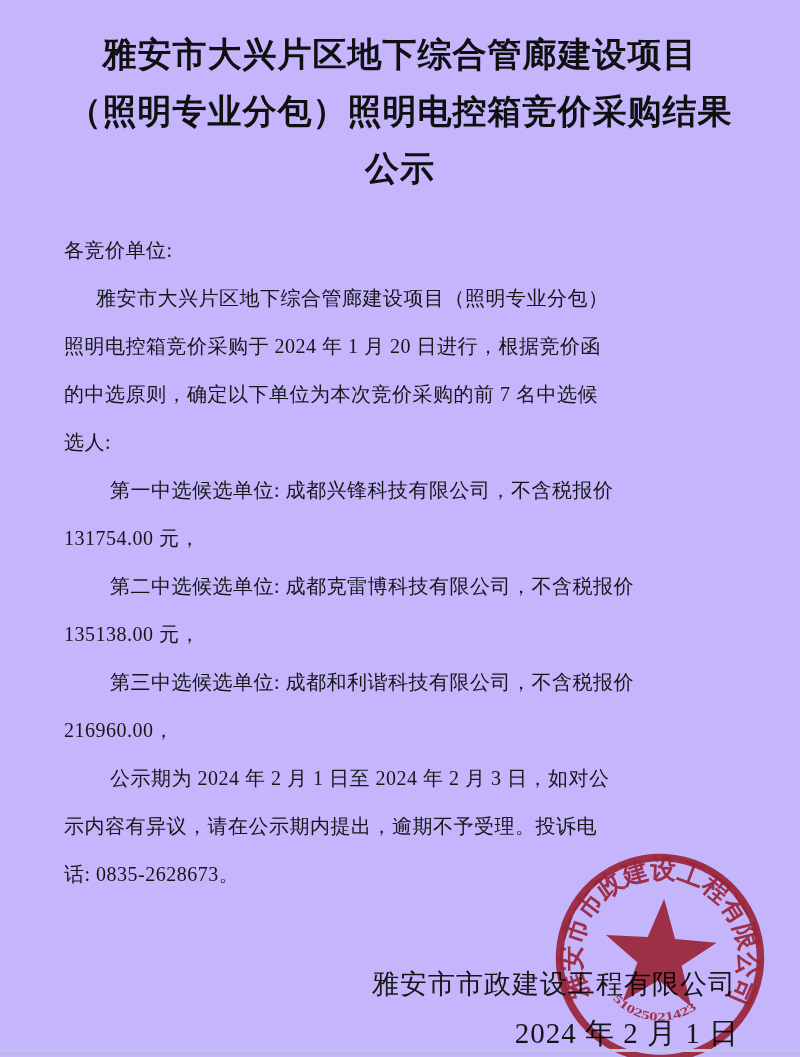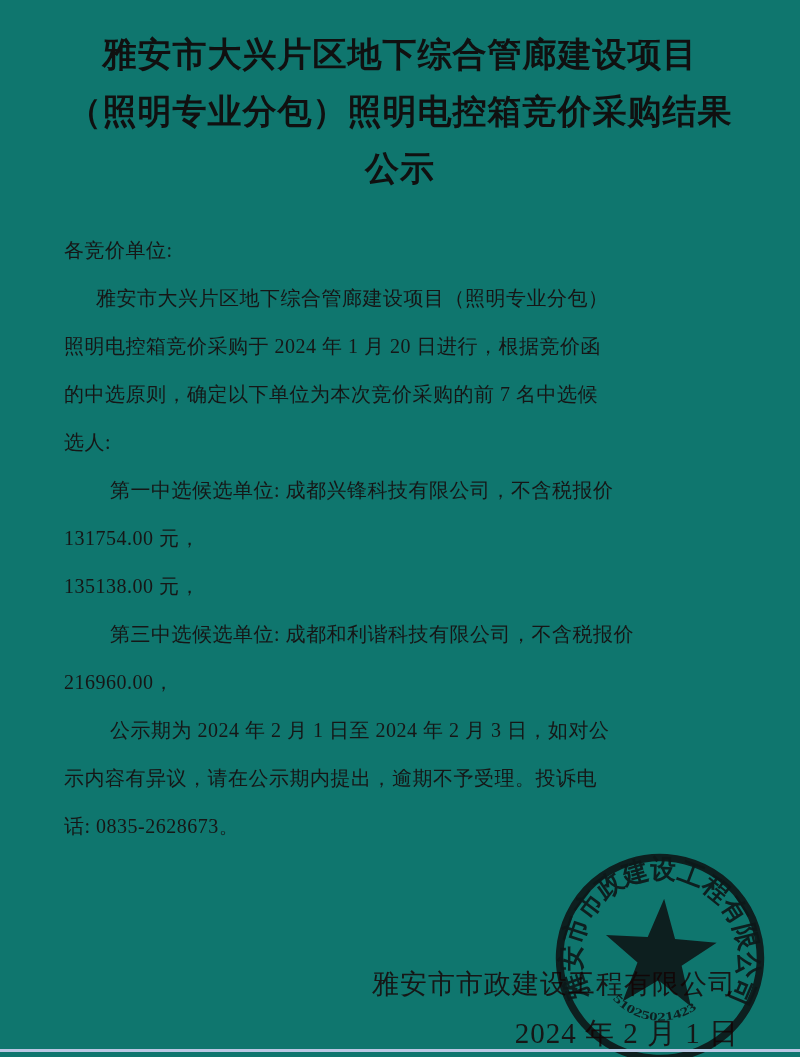--- a/index.html
+++ b/index.html
@@ -1,20 +1,20 @@
 <!DOCTYPE html>
 <html><head>
 <meta charset="utf-8">
 <style>
   html,body{margin:0;padding:0;background:#e8e8e8;}
   .page{
     position:relative;
     width:800px;height:1057px;
     margin:0 auto;
-    background:#0f766e;
+    background:#c4b5fd;
     overflow:hidden;
     font-family:"Liberation Serif","DejaVu Serif",serif;
     color:#161616;
   }
   .title{
     position:absolute;top:26px;left:0;right:0;
     margin:0;
     text-align:center;
     font-family:"Liberation Sans","DejaVu Sans",sans-serif;
     font-size:34px;font-weight:700;
@@ -70,20 +70,21 @@
   </h1>
 
   <div class="body-block">
     <div class="line">各竞价单位:</div>
     <div class="line indent-sm">雅安市大兴片区地下综合管廊建设项目（照明专业分包）</div>
     <div class="line">照明电控箱竞价采购于 2024 年 1 月 20 日进行，根据竞价函</div>
     <div class="line">的中选原则，确定以下单位为本次竞价采购的前 7 名中选候</div>
     <div class="line">选人:</div>
     <div class="line indent">第一中选候选单位: 成都兴锋科技有限公司，不含税报价</div>
     <div class="line">131754.00 元，</div>
+    <div class="line indent">第二中选候选单位: 成都克雷博科技有限公司，不含税报价</div>
     <div class="line">135138.00 元，</div>
     <div class="line indent">第三中选候选单位: 成都和利谐科技有限公司，不含税报价</div>
     <div class="line">216960.00，</div>
     <div class="line indent">公示期为 2024 年 2 月 1 日至 2024 年 2 月 3 日，如对公</div>
     <div class="line">示内容有异议，请在公示期内提出，逾期不予受理。投诉电</div>
     <div class="line">话: 0835-2628673。</div>
   </div>
 
   <div class="signature">雅安市市政建设工程有限公司</div>
   <div class="date">2024 年 2 月 1 日</div>

